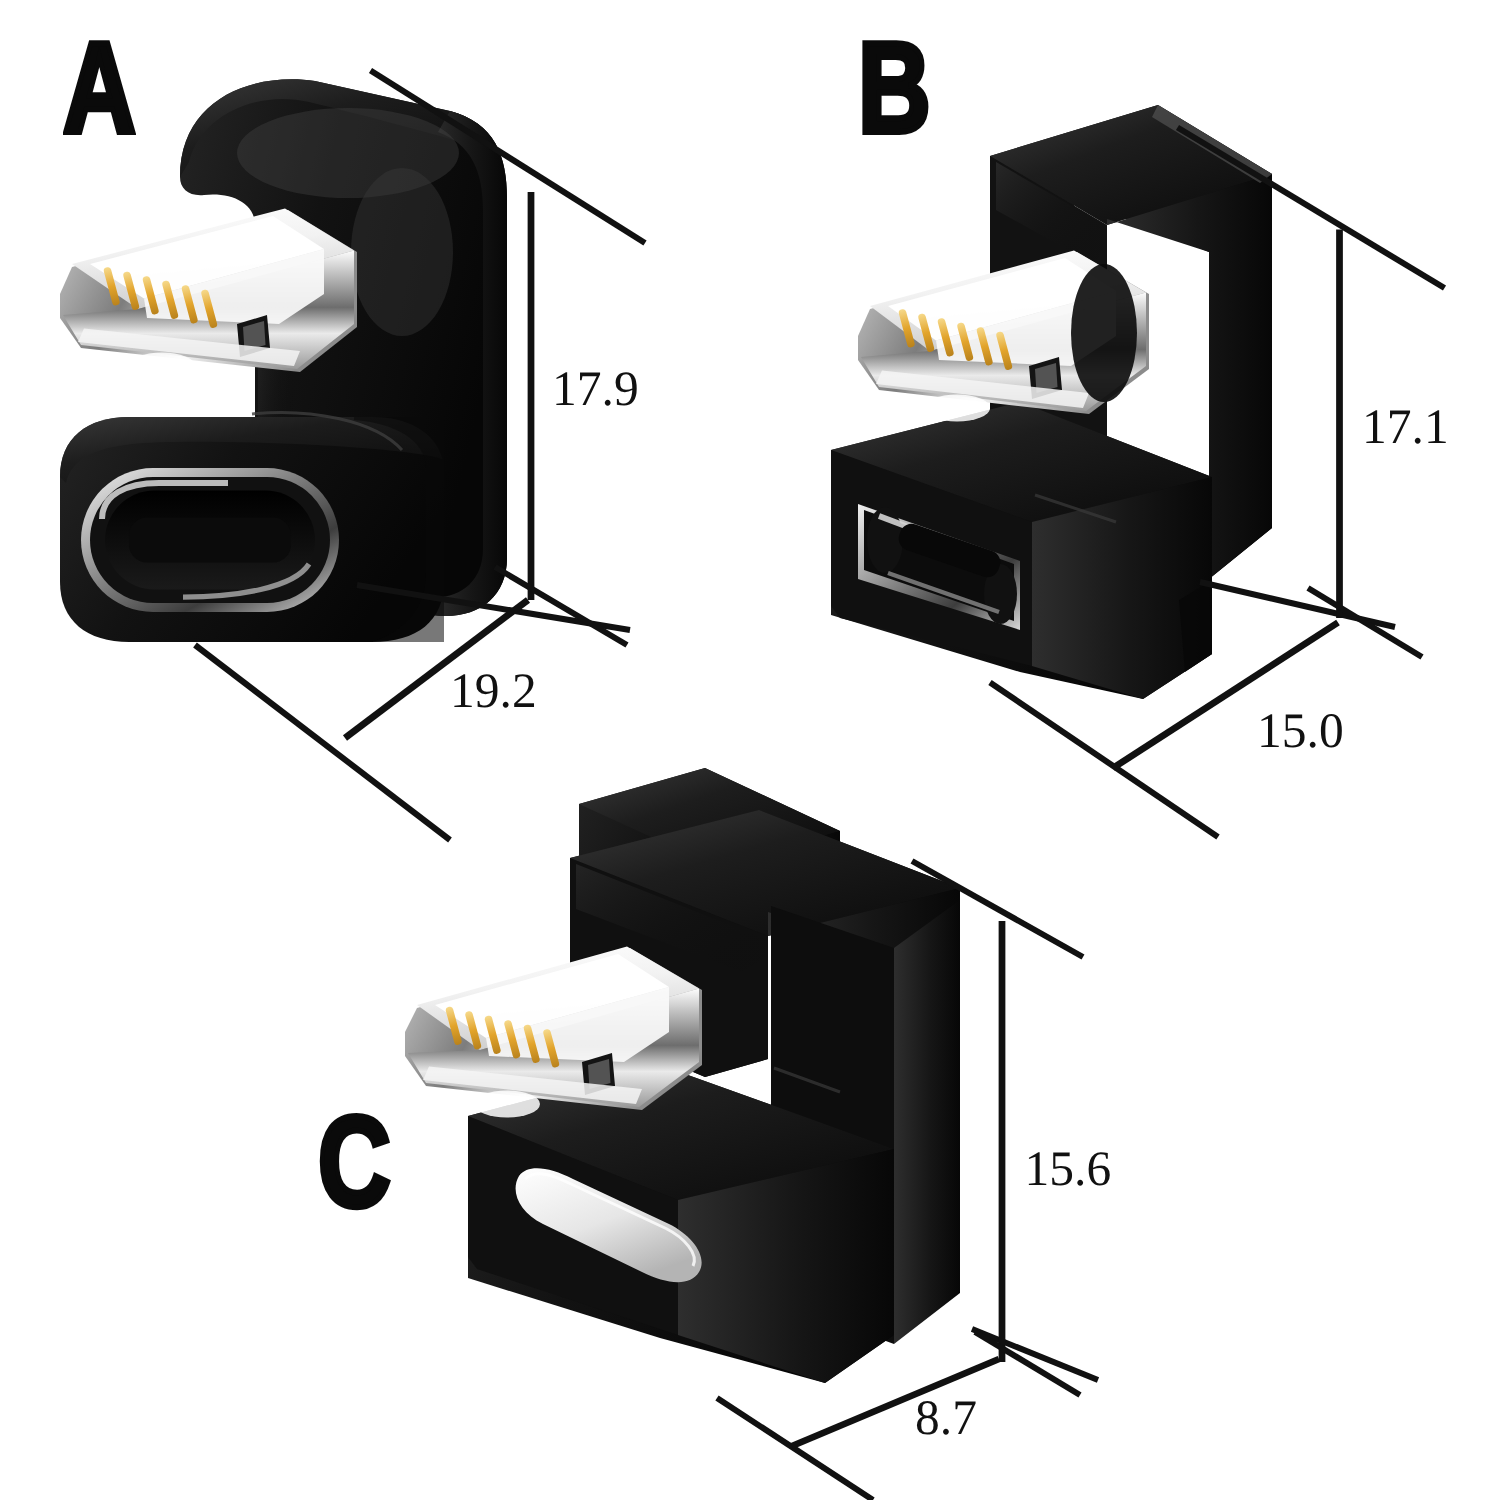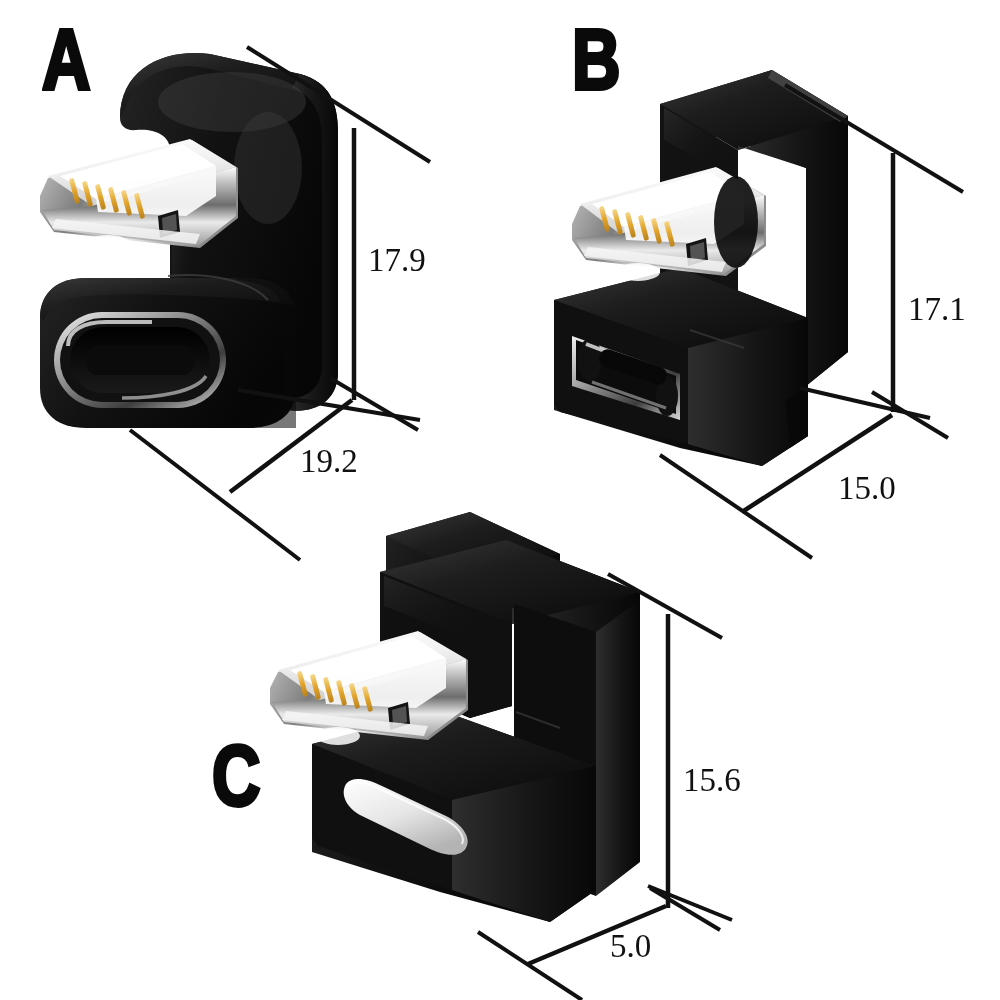--- a/index.html
+++ b/index.html
@@ -43,21 +43,21 @@
   .dim-label {
     position: absolute;
     font-family: "Liberation Serif", "DejaVu Serif", serif;
     font-size: 33px;
     color: #111111;
     white-space: nowrap;
     user-select: none;
   }
   #dim-a-height { left: 368px; top: 242px; }
   #dim-a-depth  { left: 300px; top: 443px; }
-  #dim-b-height { left: 908px; top: 267px; margin-top: 24px; }
+  #dim-b-height { left: 908px; top: 267px; }
   #dim-b-depth  { left: 838px; top: 470px; }
   #dim-c-height { left: 683px; top: 762px; }
   #dim-c-depth  { left: 610px; top: 928px; }
 </style>
 </head>
 <body>
 
 <div id="stage">
 
   <svg class="layer" viewBox="0 0 1000 1000">
@@ -350,15 +350,15 @@
 
   <div class="item-letter" id="letter-a">A</div>
   <div class="item-letter" id="letter-b">B</div>
   <div class="item-letter" id="letter-c">C</div>
 
   <div class="dim-label" id="dim-a-height">17.9</div>
   <div class="dim-label" id="dim-a-depth">19.2</div>
   <div class="dim-label" id="dim-b-height">17.1</div>
   <div class="dim-label" id="dim-b-depth">15.0</div>
   <div class="dim-label" id="dim-c-height">15.6</div>
-  <div class="dim-label" id="dim-c-depth">5.0</div>
+  <div class="dim-label" id="dim-c-depth">8.7</div>
 
 </div>
 
 </body></html>

